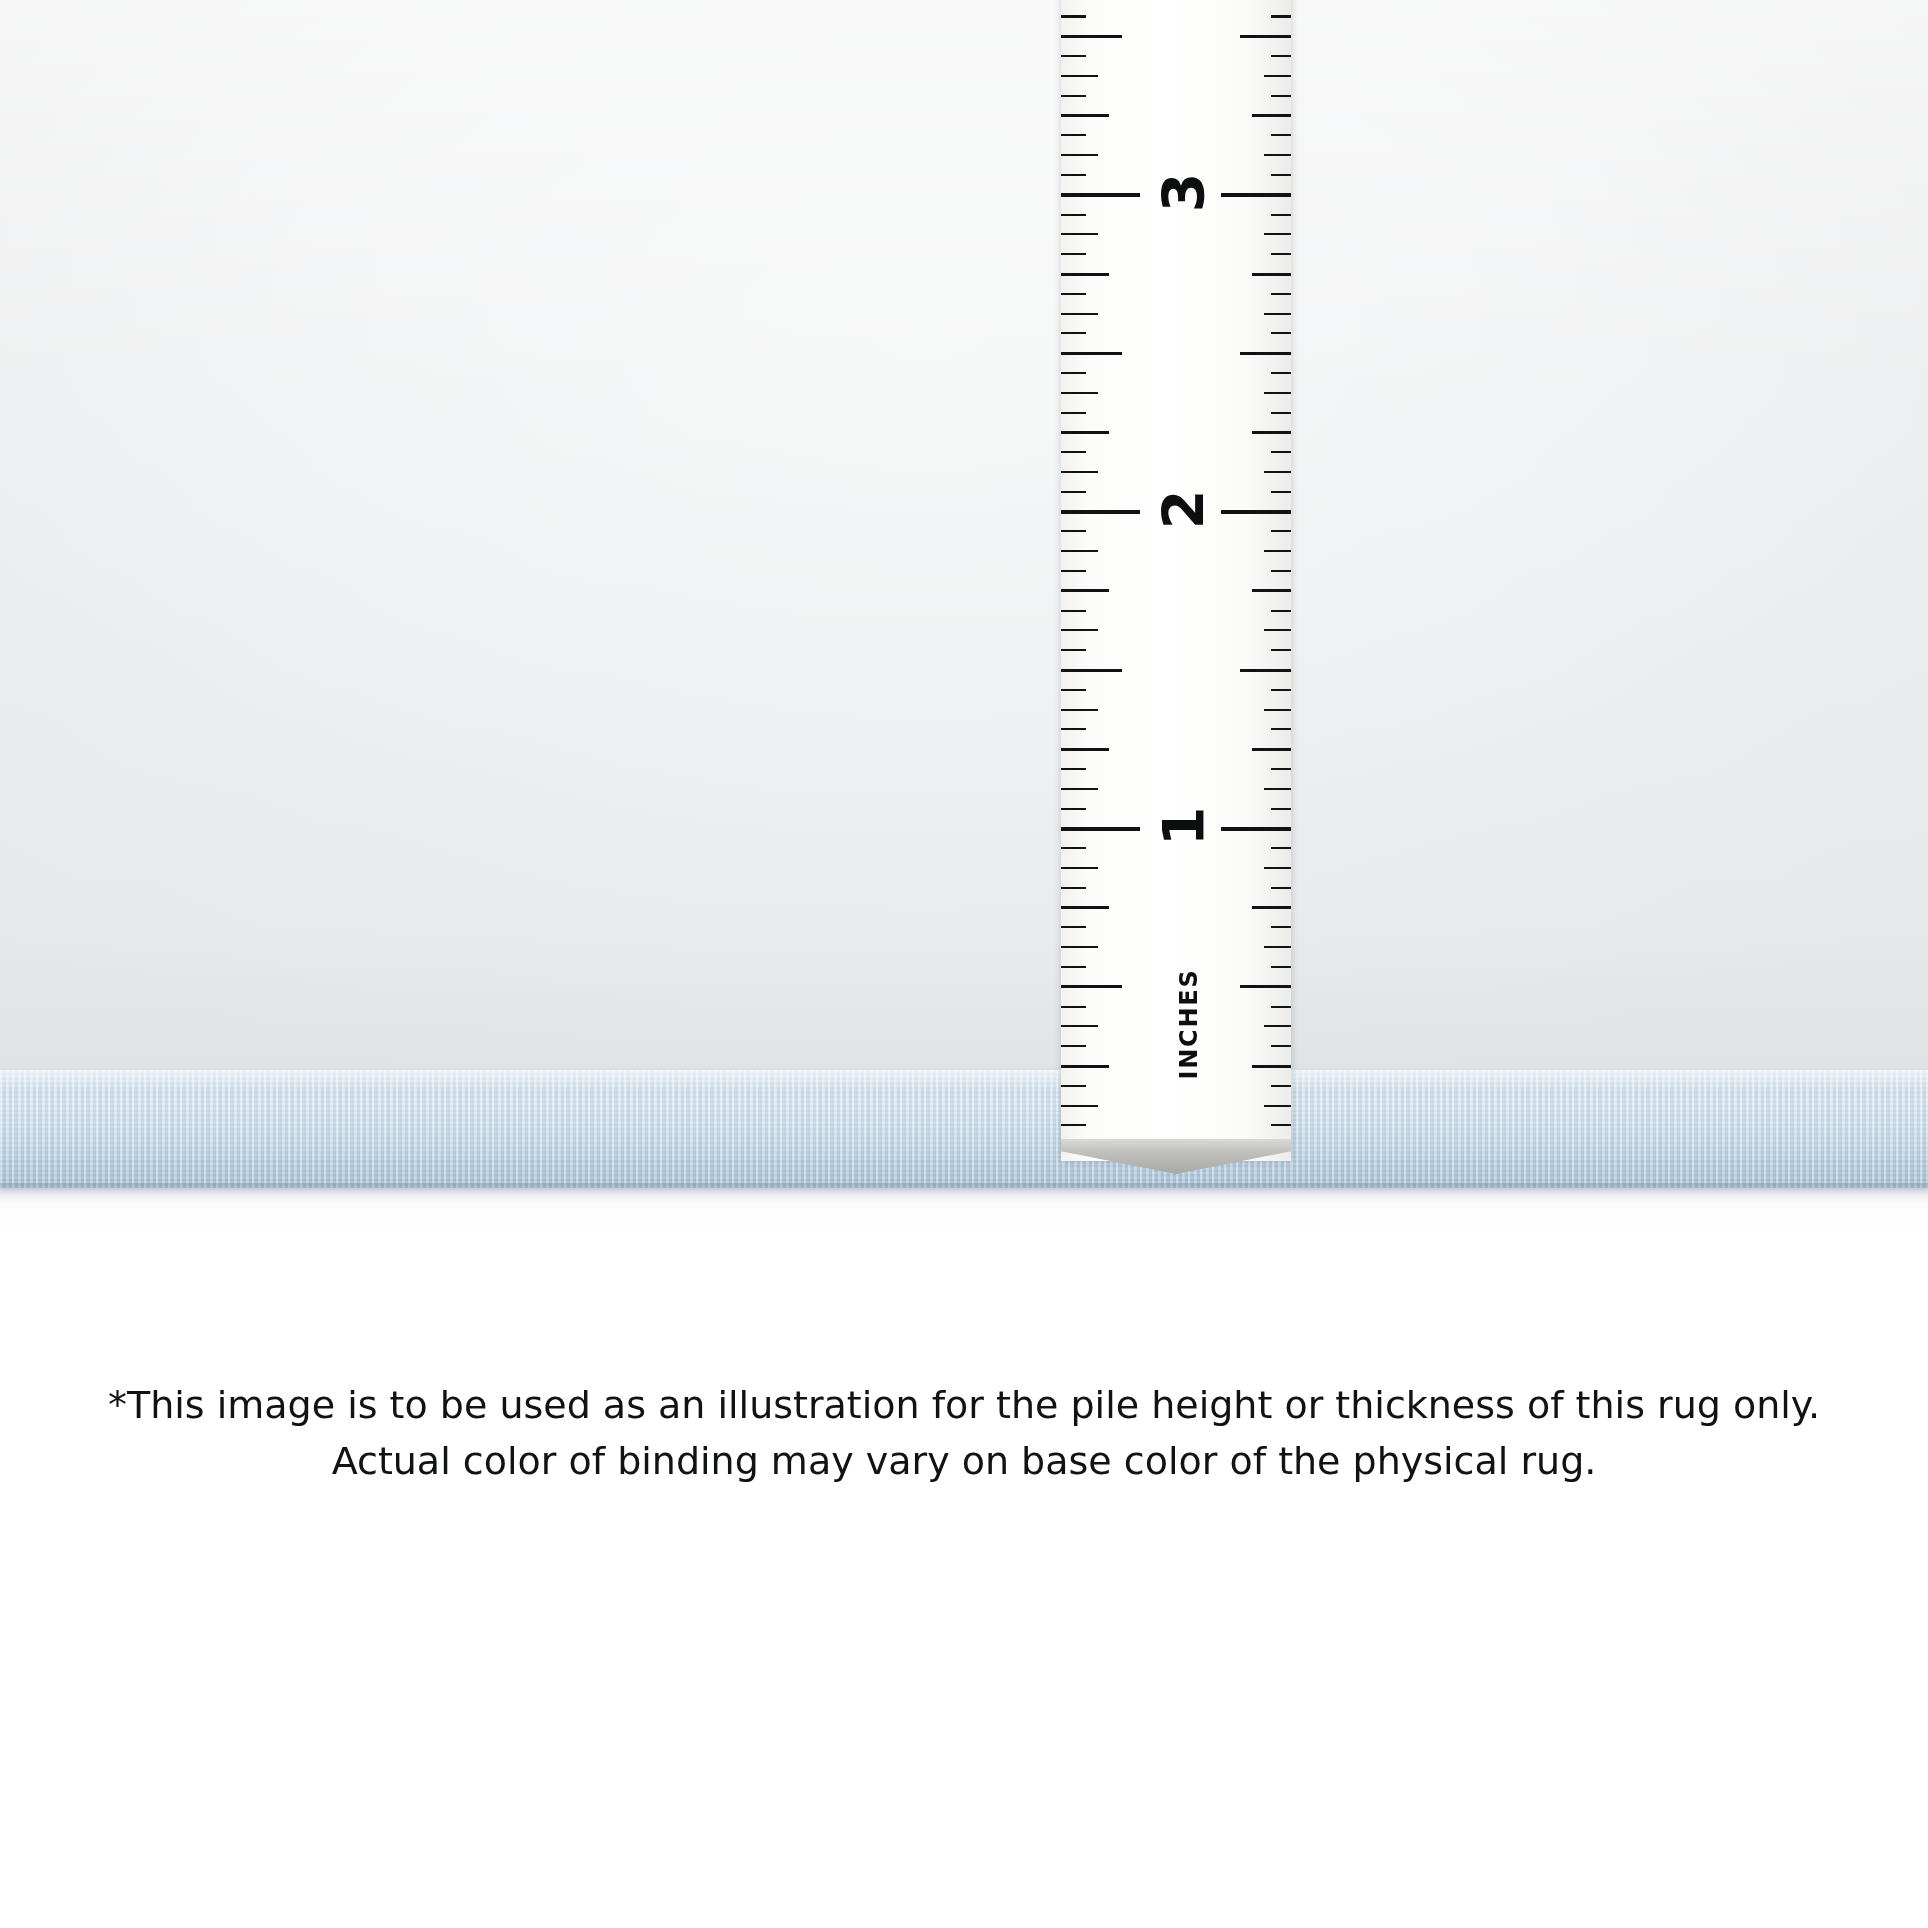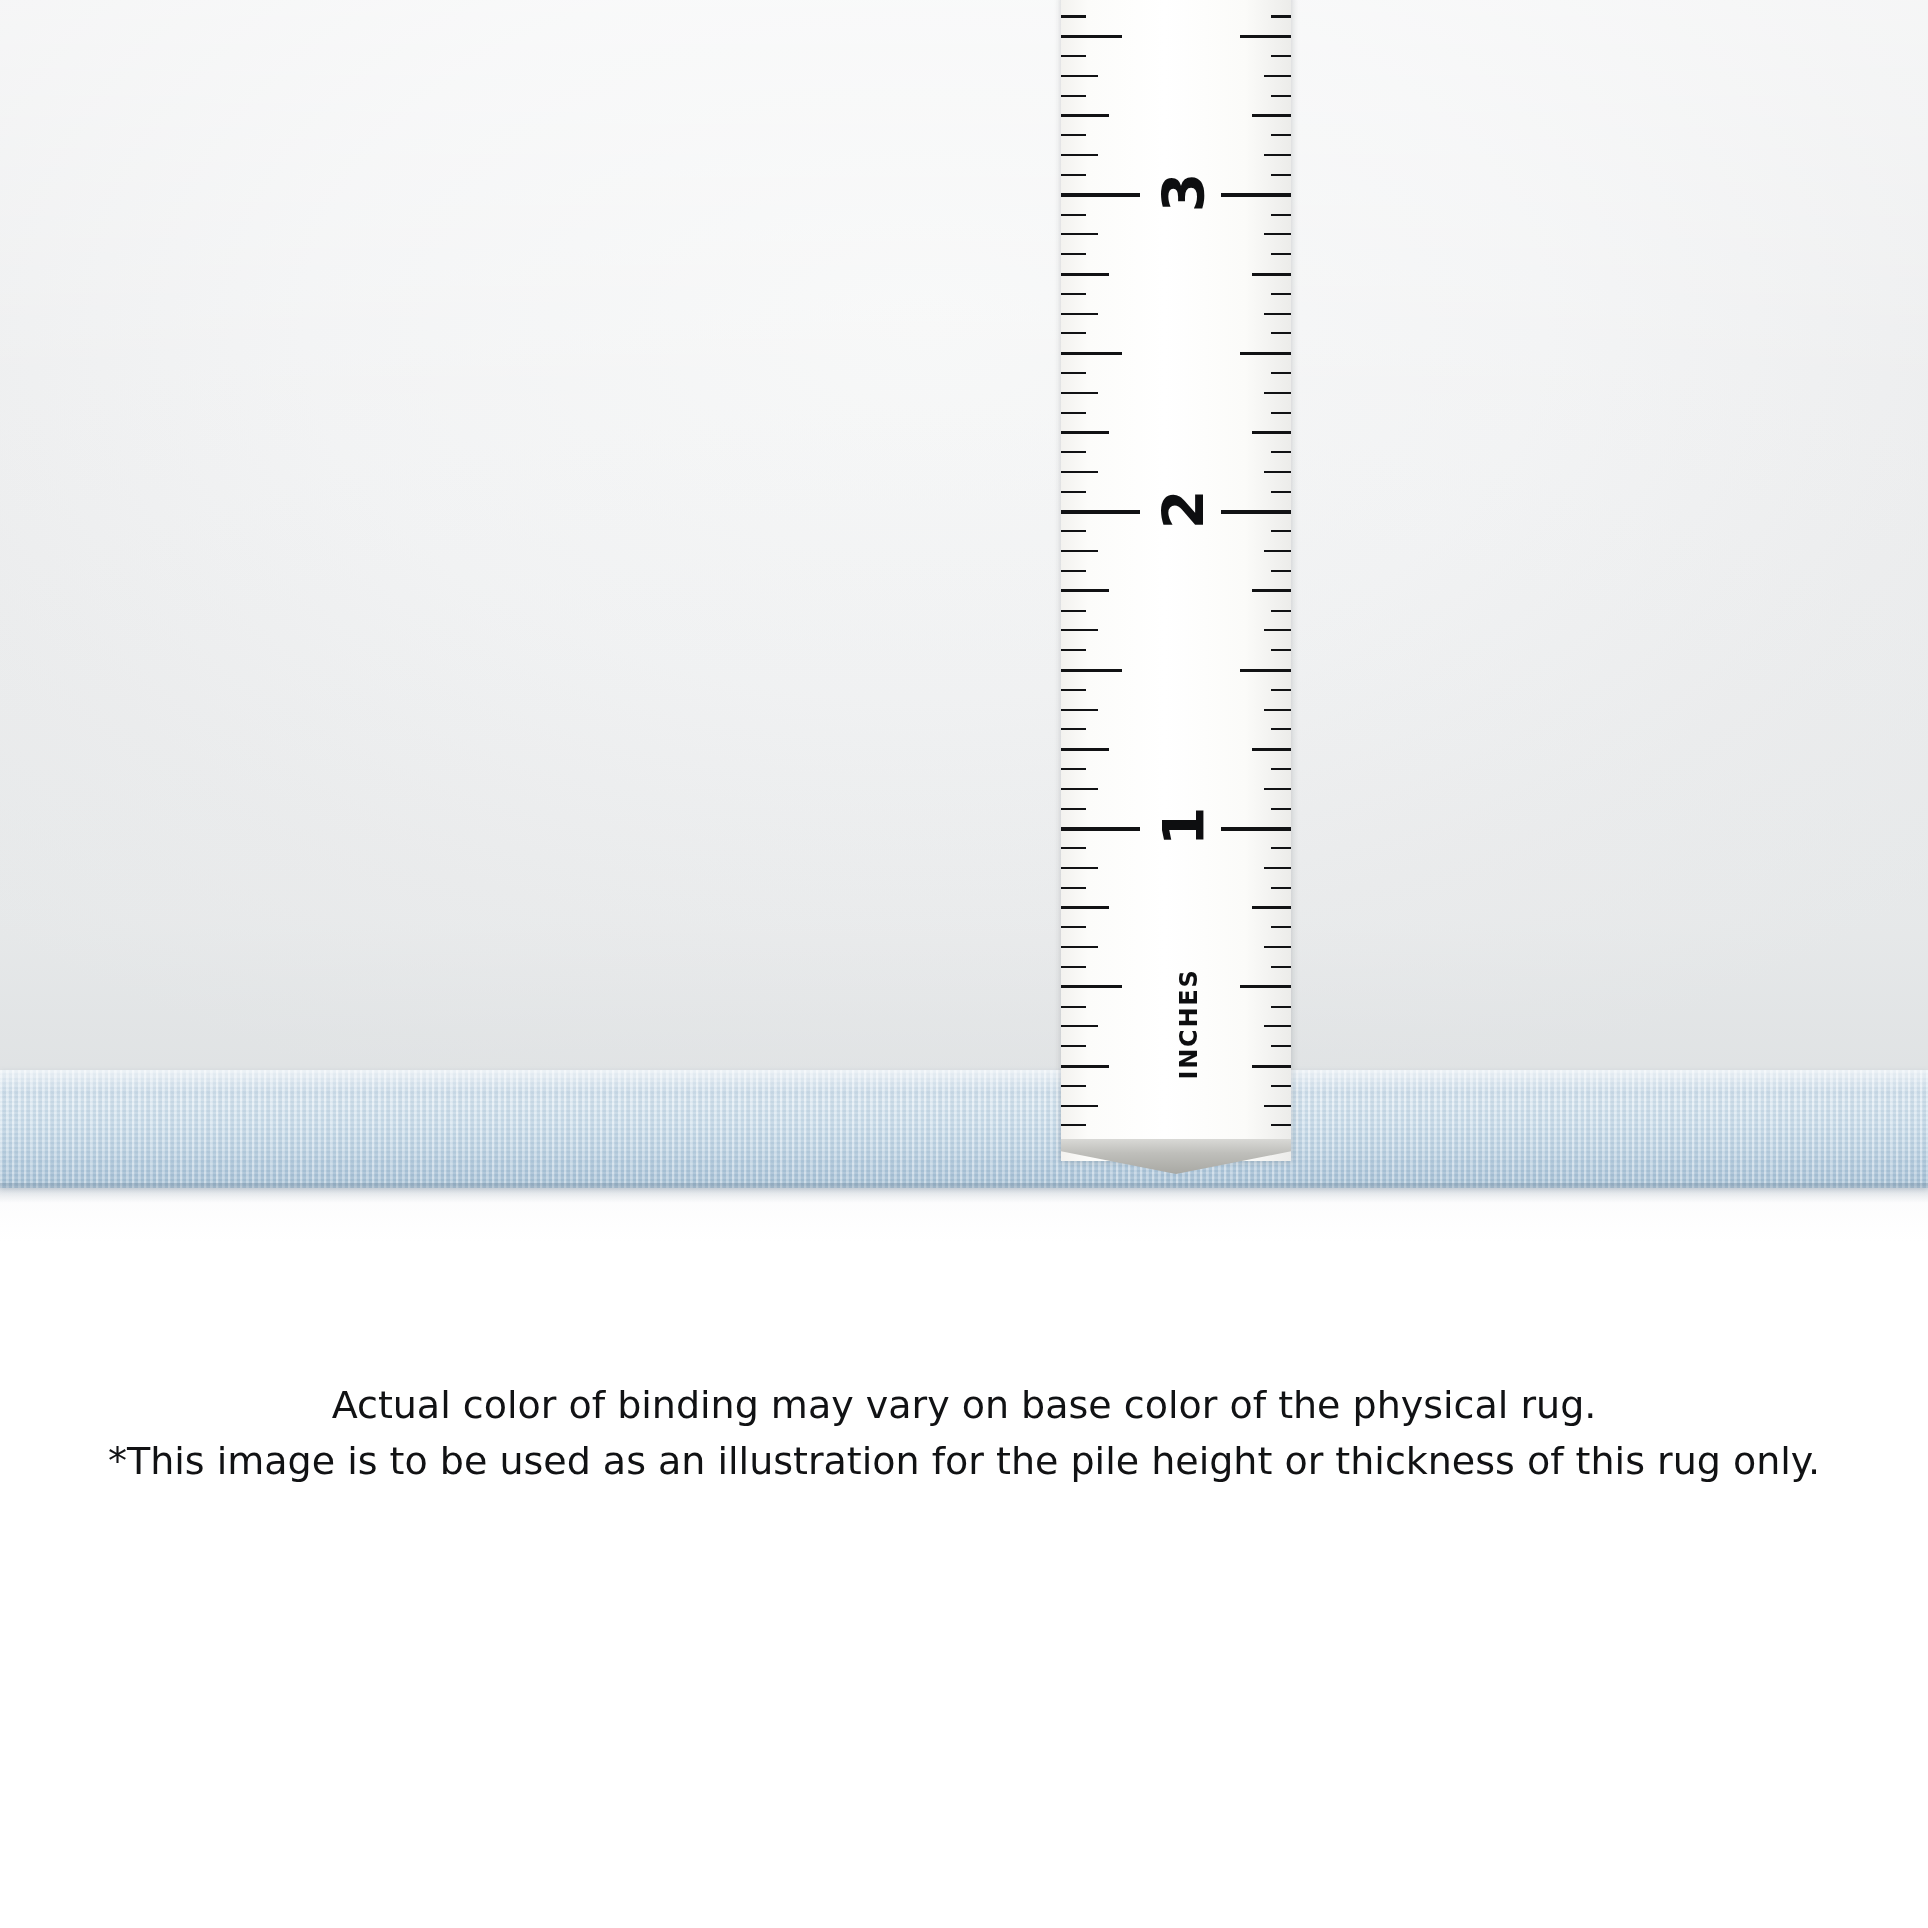--- a/index.html
+++ b/index.html
@@ -339,18 +339,18 @@
           <div class="num num-big" style="width: 73px; left: 87px; top: 486px;">2</div>
           <div class="num num-big" style="width: 73px; left: 87px; top: 169px;">3</div>
           <div class="inches-label" style="left: 72px; top: 1015px;">INCHES</div>
         </div>
     </div>
     <div class="ruler-tip"></div>
 
   </div>
 
   <div class="caption">
+    <span class="line">*This image is to be used as an illustration for the pile height or thickness of this rug only.</span>
     <span class="line">Actual color of binding may vary on base color of the physical rug.</span>
-    <span class="line">*This image is to be used as an illustration for the pile height or thickness of this rug only.</span>
   </div>
 
 </div>
 
 
 </body></html>

